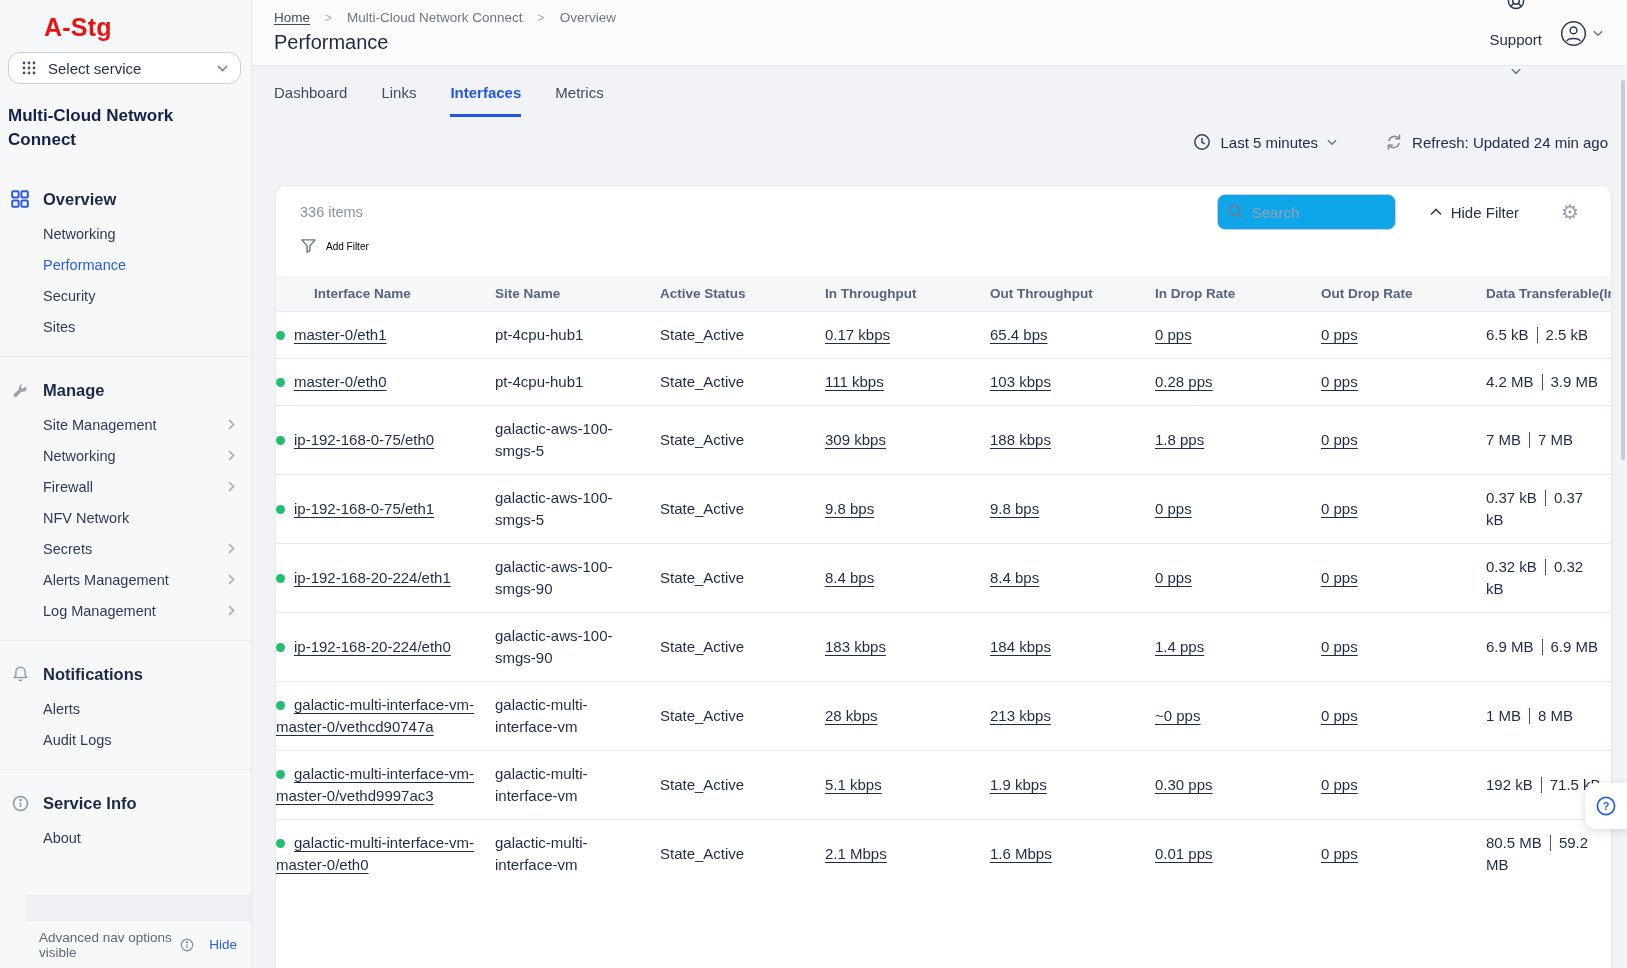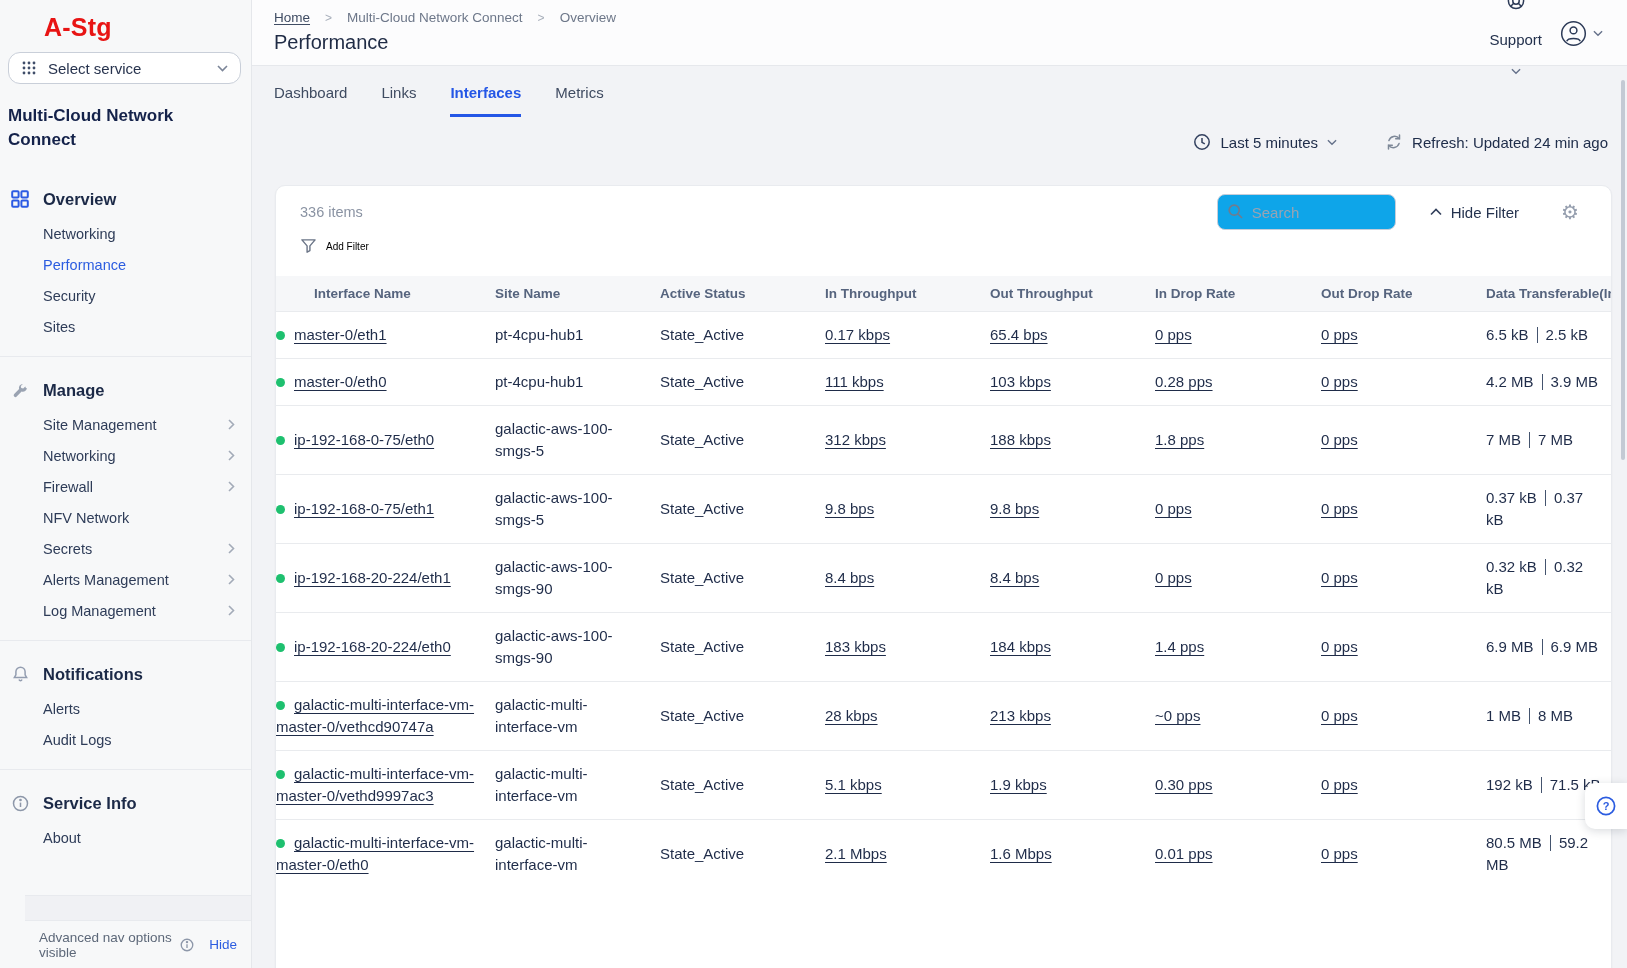--- a/index.html
+++ b/index.html
@@ -405,21 +405,21 @@
           <td><a class="cell-link">103 kbps</a></td>
           <td><a class="cell-link">0.28 pps</a></td>
           <td><a class="cell-link">0 pps</a></td>
           <td><span>4.2 MB</span><span class="vbar"></span><span>3.9 MB</span></td>
         </tr>
 
         <tr>
           <td class="td-iface"><span class="dot"></span><a class="cell-link">ip-192-168-0-75/eth0</a></td>
           <td>galactic-aws-100-smgs-5</td>
           <td>State_Active</td>
-          <td><a class="cell-link">312 kbps</a></td>
+          <td><a class="cell-link">309 kbps</a></td>
           <td><a class="cell-link">188 kbps</a></td>
           <td><a class="cell-link">1.8 pps</a></td>
           <td><a class="cell-link">0 pps</a></td>
           <td><span>7 MB</span><span class="vbar"></span><span>7 MB</span></td>
         </tr>
 
         <tr>
           <td class="td-iface"><span class="dot"></span><a class="cell-link">ip-192-168-0-75/eth1</a></td>
           <td>galactic-aws-100-smgs-5</td>
           <td>State_Active</td>

